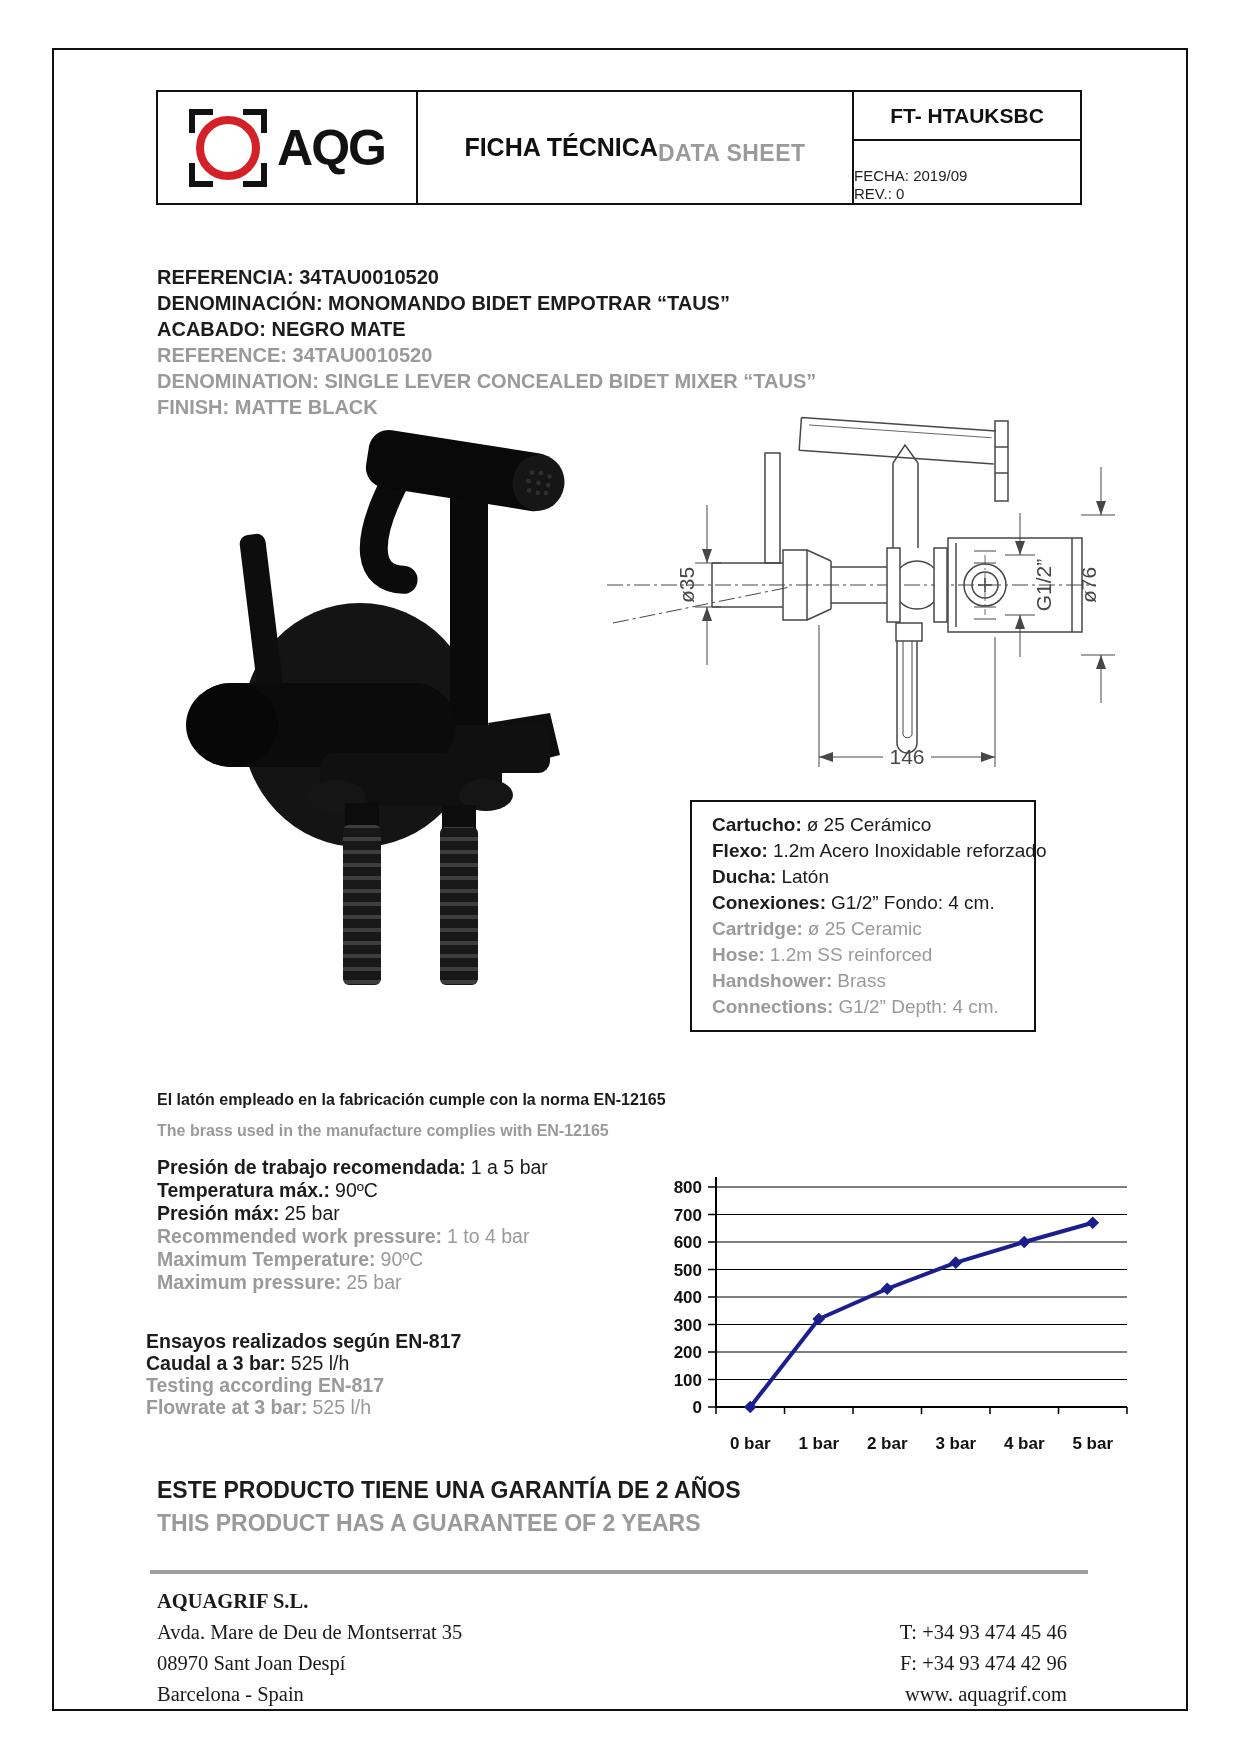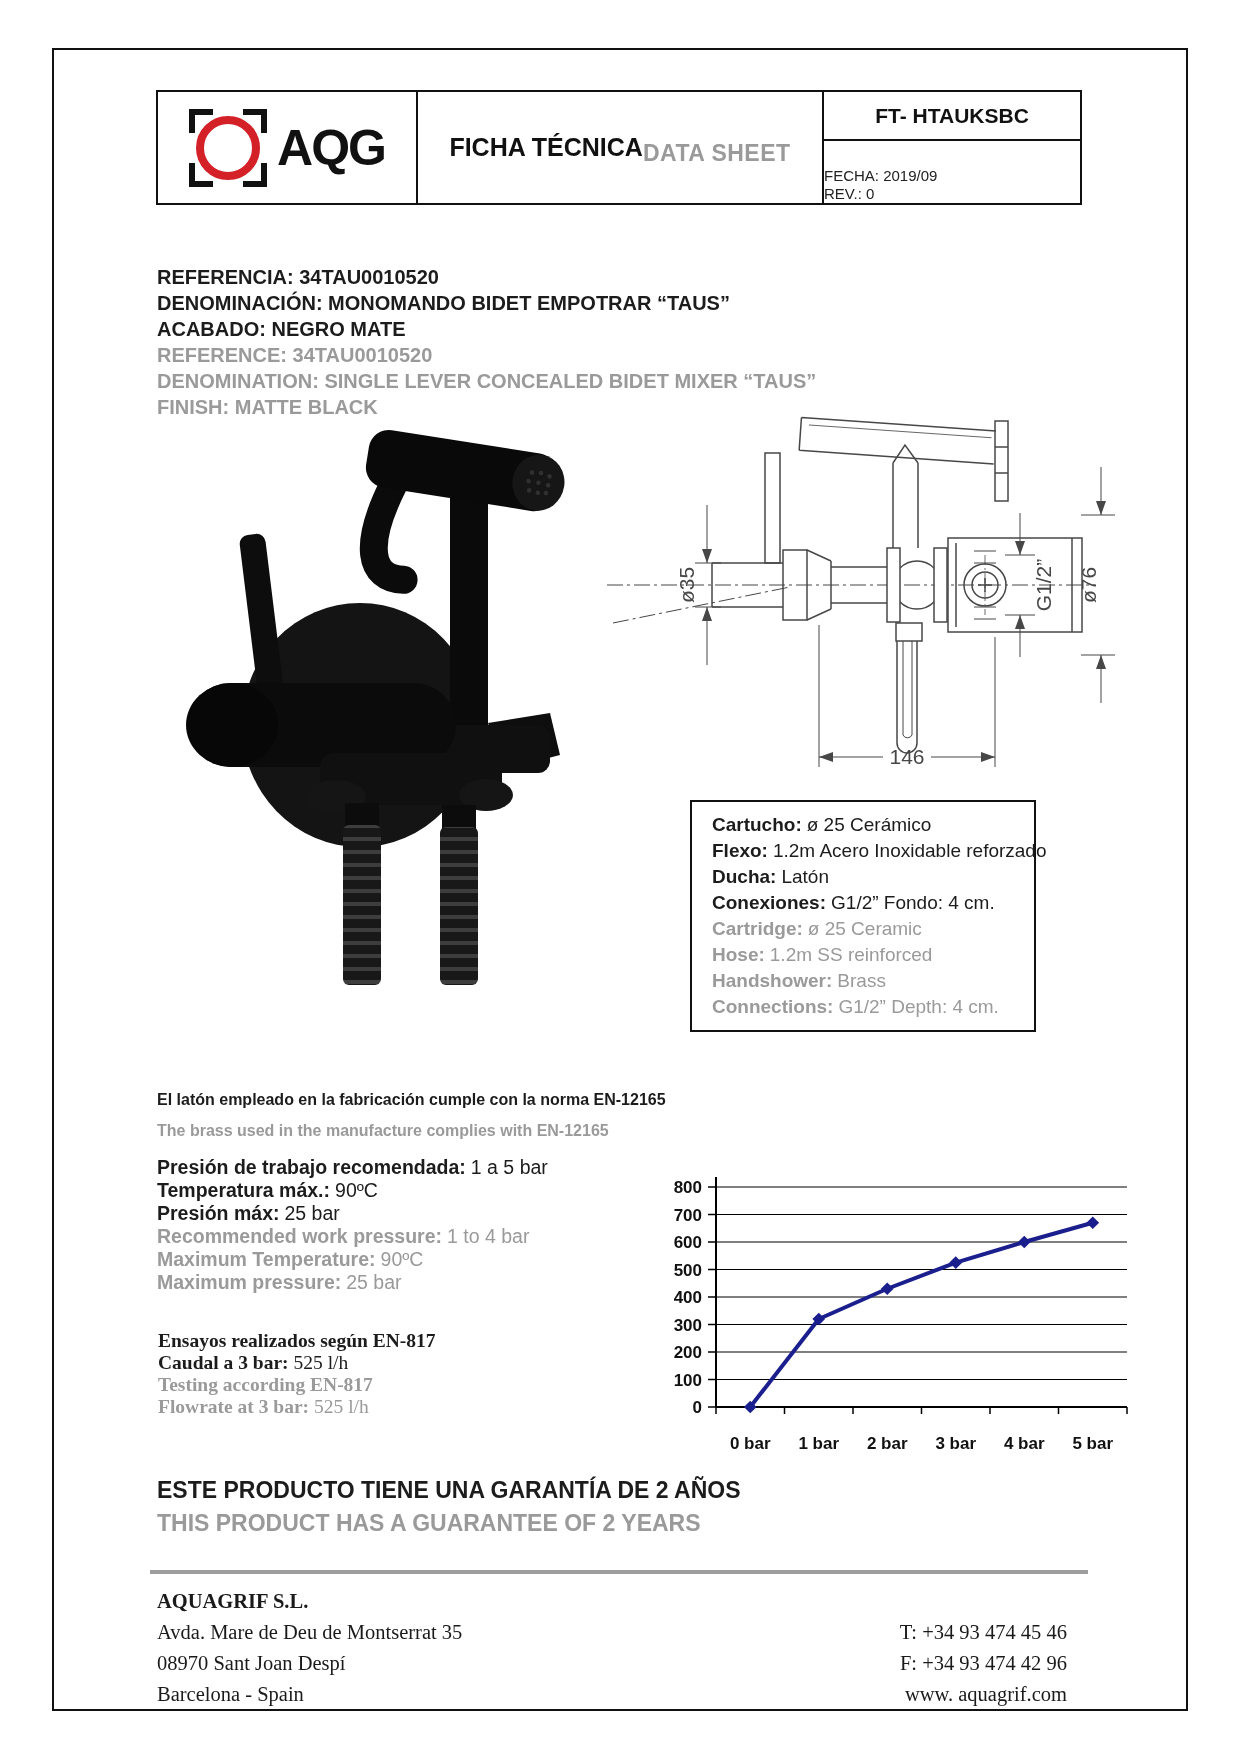--- a/index.html
+++ b/index.html
@@ -17,21 +17,21 @@
   .logo-mark i{position:absolute;width:18px;height:18px;}
   .lm-tl{left:0;top:0;border-left:6px solid #111;border-top:6px solid #111;}
   .lm-tr{right:0;top:0;border-right:6px solid #111;border-top:6px solid #111;}
   .lm-bl{left:0;bottom:0;border-left:6px solid #111;border-bottom:6px solid #111;}
   .lm-br{right:0;bottom:0;border-right:6px solid #111;border-bottom:6px solid #111;}
   .logo-ring{position:absolute;left:7px;top:7px;right:7px;bottom:7px;border:8px solid #d42027;border-radius:50%;}
   .logo-text{font-size:50px;font-weight:bold;color:#111;letter-spacing:-2px;}
   .title-cell{flex:1;border-right:2px solid #111;display:flex;flex-direction:row;align-items:center;justify-content:center;}
   .title-es{font-size:25px;font-weight:bold;color:#111;}
   .title-en{font-size:23px;font-weight:bold;color:#9a9a9a;margin-top:11px;letter-spacing:0.5px;}
-  .code-cell{width:256px;display:flex;flex-direction:column;gap:23px;}
+  .code-cell{width:226px;display:flex;flex-direction:column;gap:23px;}
   .code-top{height:72px;border-bottom:2px solid #111;display:flex;align-items:center;justify-content:center;font-size:21px;font-weight:bold;color:#111;}
   .code-bottom{flex:1;padding:3px 0 0 0;font-size:15px;line-height:18px;color:#222;}
 
   
   .ref-block{position:absolute;left:157px;top:264px;font-size:20px;font-weight:bold;line-height:26px;white-space:nowrap;}
 
   
   .product-photo{position:absolute;left:170px;top:425px;}
   .tech-drawing{position:absolute;left:595px;top:415px;}
   .tech-drawing text{font-size:21px;fill:#474747;font-family:"Liberation Sans",sans-serif;}
@@ -39,21 +39,21 @@
   
   .spec-box{position:absolute;left:690px;top:800px;width:346px;box-sizing:border-box;border:2px solid #111;
             padding:10px 6px 10px 20px;font-size:19px;line-height:26px;}
   .spec-box .row{white-space:nowrap;}
   .lbl{font-weight:bold;margin-right:5px;}
 
   .norm{position:absolute;left:157px;top:1084px;font-size:16px;font-weight:bold;line-height:31px;white-space:nowrap;}
 
   .pressure{position:absolute;left:157px;top:1156px;font-size:19.5px;line-height:23px;white-space:nowrap;}
   .pressure .en .lbl, .pressure .en{color:#9a9a9a;}
-  .testing{position:absolute;left:158px;top:1330px;font-size:19.5px;line-height:22px;white-space:nowrap;font-family:Liberation Serif, serif;}
+  .testing{position:absolute;left:146px;top:1330px;font-size:19.5px;line-height:22px;white-space:nowrap;}
   .testing .en, .testing .en .lbl{color:#9a9a9a;}
 
   .chart{position:absolute;left:620px;top:1160px;}
   .chart text{font-family:"Liberation Sans",sans-serif;}
 
   .warranty{position:absolute;left:157px;top:1474px;font-size:23px;font-weight:bold;line-height:33px;white-space:nowrap;}
 
   .rule{position:absolute;left:150px;top:1570px;width:938px;height:4px;background:#9e9e9e;}
 
   .footer-left{position:absolute;left:157px;top:1586px;font-family:"Liberation Serif",serif;font-size:20.5px;line-height:31px;color:#1a1a1a;}

